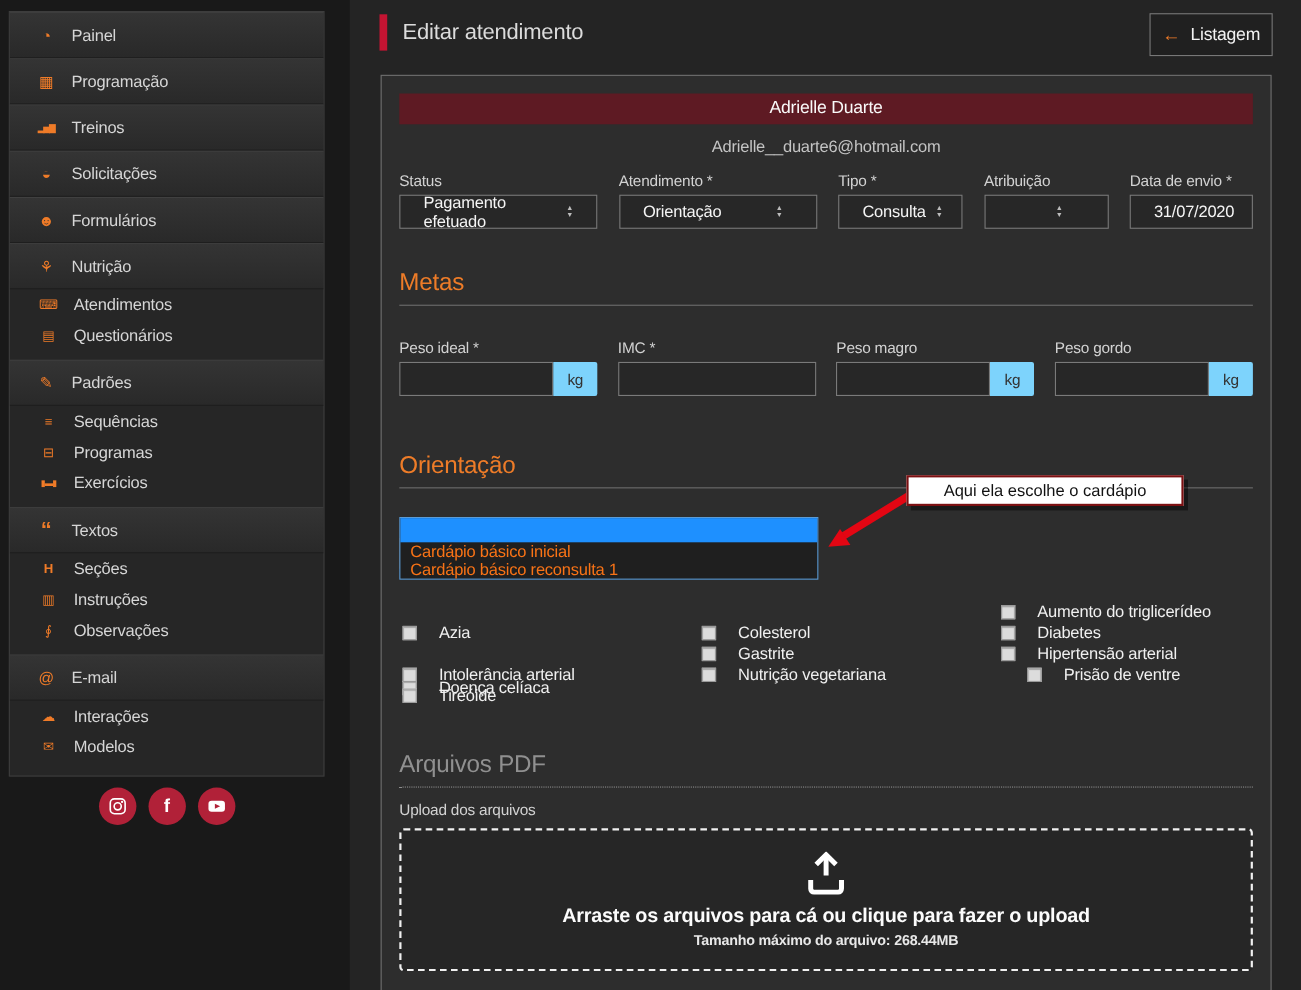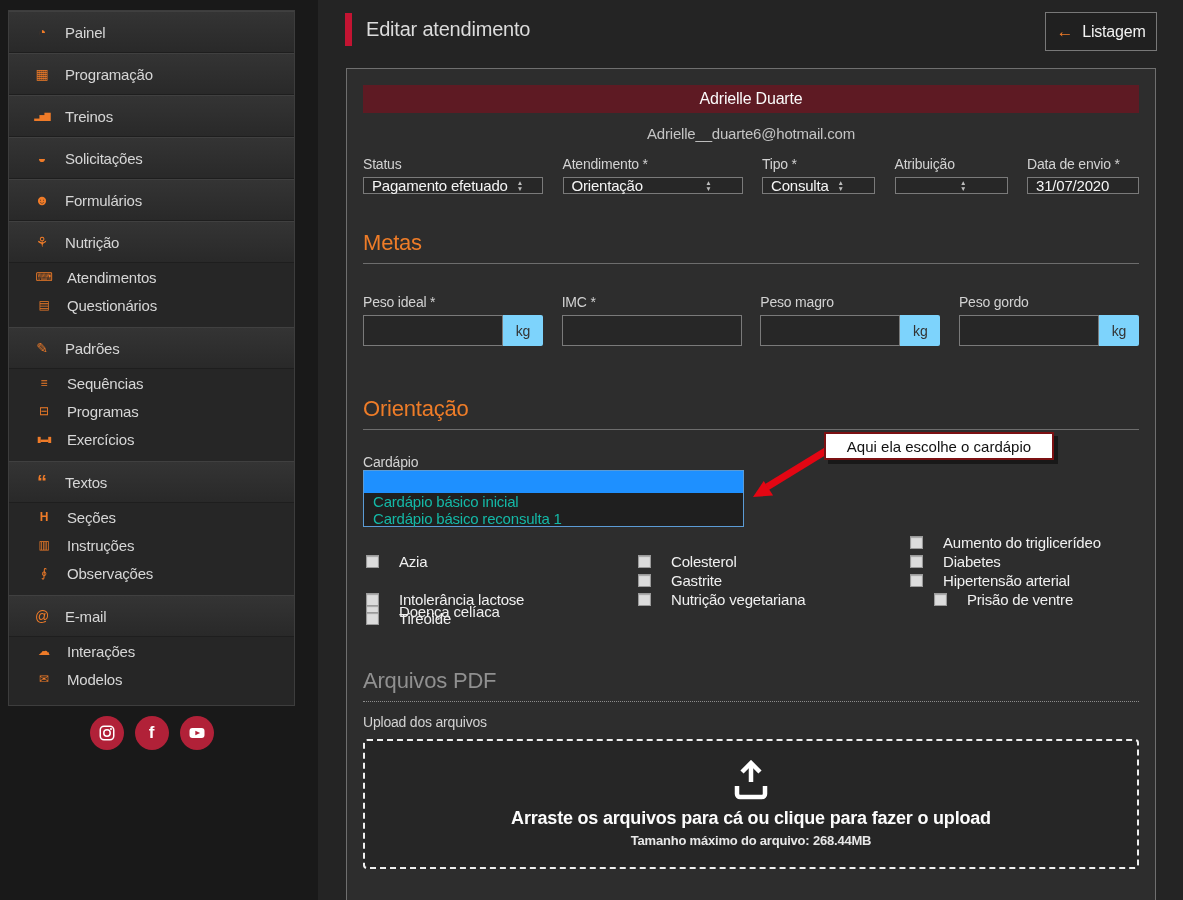--- a/index.html
+++ b/index.html
@@ -61,22 +61,22 @@
     background:#2d2d2d; border:1px solid #6f6f6f; padding:16px;
   }
   .banner {
     height:28px; background:#5e1a23; display:flex; align-items:center;
     justify-content:center; color:#fafafa; font-size:16px;
   }
   .patient-email { margin-top:12px; text-align:center; color:#c4c4c4; font-size:15px; }
   .field-label { font-size:14px; color:#d2d2d2; margin-bottom:4px; height:17px; }
   .form-row { margin-top:14px; display:flex; justify-content:space-between; }
   .inputbox {
-    height:17px; background:#272727; border:1px solid #7a7a7a;
-    display:flex; align-items:center; padding:0 8px; color:#f5f5f5;
+    height:31px; background:#272727; border:1px solid #7a7a7a;
+    display:flex; align-items:center; padding:0 21px; color:#f5f5f5;
     font-size:15px; position:relative; cursor:pointer;
   }
   .spin { display:flex; flex-direction:column; line-height:6px; font-size:6.5px;
           color:#bdbdbd; font-style:normal; }
   .spin.after { margin-left:9px; }
   .spin.pos-right { position:absolute; right:30px; }
   .spin.pos-mid { position:absolute; left:58%; }
   
   .section-title { font-size:22px; color:#ee7c28; height:26px; }
   .section-title.gray { color:#909090; }
@@ -96,24 +96,24 @@
   .cardapio-select {
     width:380px; height:28px; background:#262626; border:1px solid #e8832a;
     display:flex; align-items:center; padding:0 8px; position:relative; cursor:pointer;
   }
   .dropdown {
     position:absolute; left:16px; top:401px; width:381px; height:57px;
     background:#1f1f1f; border:1px solid #5b9bd5; z-index:20;
   }
   .dd-highlight { height:22px; background:#1e90ff; cursor:pointer; }
   .dd-option { height:17px; display:flex; align-items:center; padding-left:9px;
-               color:#14b8a6; font-size:15px; cursor:pointer; }
+               color:#f97316; font-size:15px; cursor:pointer; }
   
   .annotation {
-    position:absolute; left:477px; top:363px; width:230px; height:28px;
+    position:absolute; left:477px; top:363px; width:252px; height:28px;
     background:#fff; border:2px solid #7b1012; color:#111; font-size:15px;
     letter-spacing:0; display:flex; align-items:center; justify-content:center;
     z-index:30; box-shadow:4px 4px 0 rgba(0,0,0,0.45);
   }
   .arrow-svg { position:absolute; left:404px; top:374px; z-index:29; }
   
   .checks {
     margin-top:30px; display:grid; grid-template-columns:272px 272px 1fr;
     grid-auto-rows:19px; margin-left:3px;
   }
@@ -383,21 +383,21 @@
       <div class="chk" style="grid-row:3;grid-column:2;">
         <span class="chk-box"></span>
         <span class="chk-label">Gastrite</span>
       </div>
       <div class="chk" style="grid-row:3;grid-column:3;">
         <span class="chk-box"></span>
         <span class="chk-label">Hipertensão arterial</span>
       </div>
       <div class="chk" style="grid-row:4;grid-column:1;">
         <span class="chk-box"></span>
-        <span class="chk-label">Intolerância lactose</span>
+        <span class="chk-label">Intolerância arterial</span>
       </div>
       <div class="chk" style="grid-row:4;grid-column:2;">
         <span class="chk-box"></span>
         <span class="chk-label">Nutrição vegetariana</span>
       </div>
       <div class="chk" style="grid-row:4;grid-column:3;padding-left:24px;">
         <span class="chk-box"></span>
         <span class="chk-label">Prisão de ventre</span>
       </div>
       <div class="chk" style="grid-row:5;grid-column:1;">

